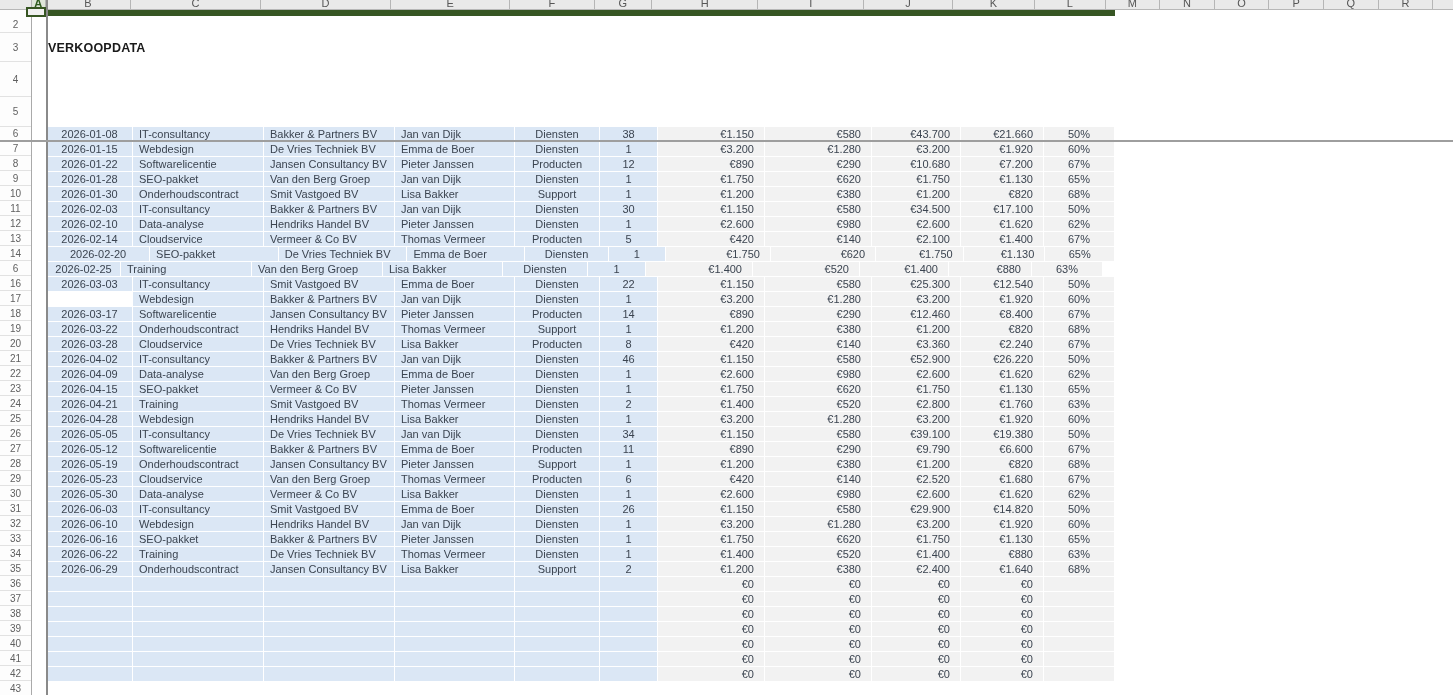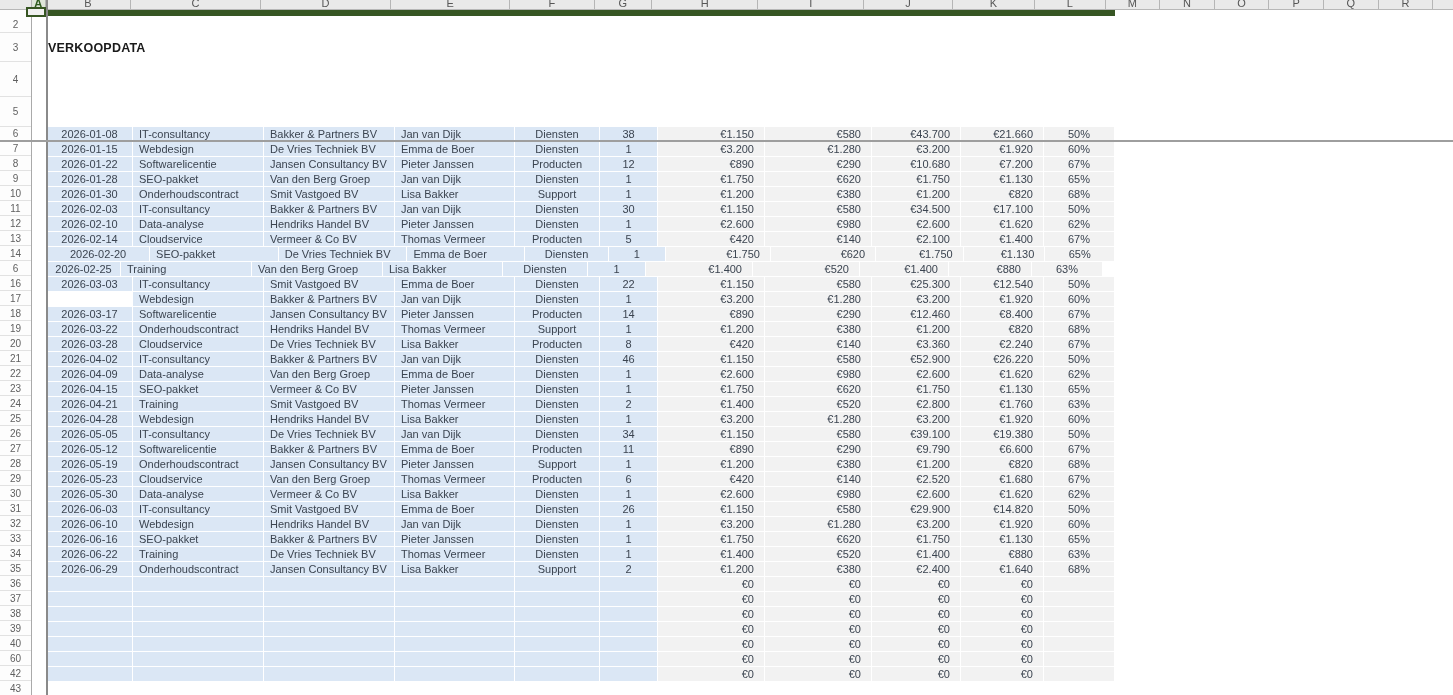--- a/index.html
+++ b/index.html
@@ -158,21 +158,21 @@
       <div class="gut-row" style="height: 15px;">31</div>
       <div class="gut-row" style="height: 15px;">32</div>
       <div class="gut-row" style="height: 15px;">33</div>
       <div class="gut-row" style="height: 15px;">34</div>
       <div class="gut-row" style="height: 15px;">35</div>
       <div class="gut-row" style="height: 15px;">36</div>
       <div class="gut-row" style="height: 15px;">37</div>
       <div class="gut-row" style="height: 15px;">38</div>
       <div class="gut-row" style="height: 15px;">39</div>
       <div class="gut-row" style="height: 15px;">40</div>
-      <div class="gut-row" style="height: 15px;">60</div>
+      <div class="gut-row" style="height: 15px;">41</div>
       <div class="gut-row" style="height: 15px;">42</div>
       <div class="gut-row" style="height: 15px;">43</div>
     </div>
 
   <div id="row1-band"></div>
 
   <div id="sel-box"></div>
 
   <div id="title">VERKOOPDATA</div>
 

